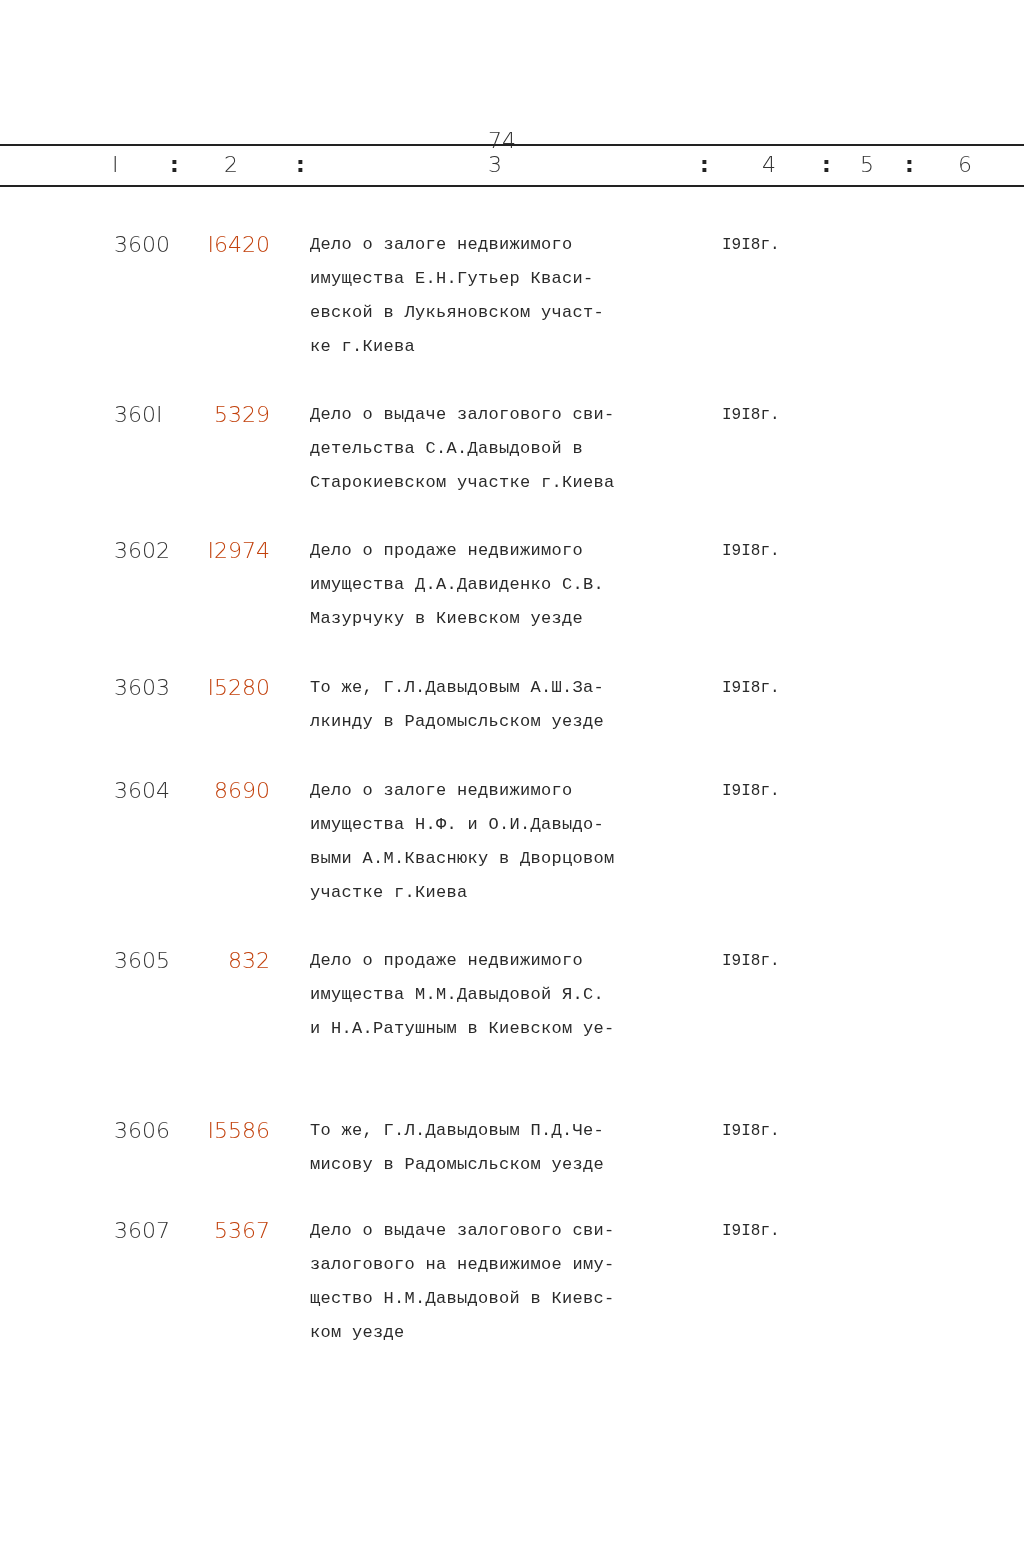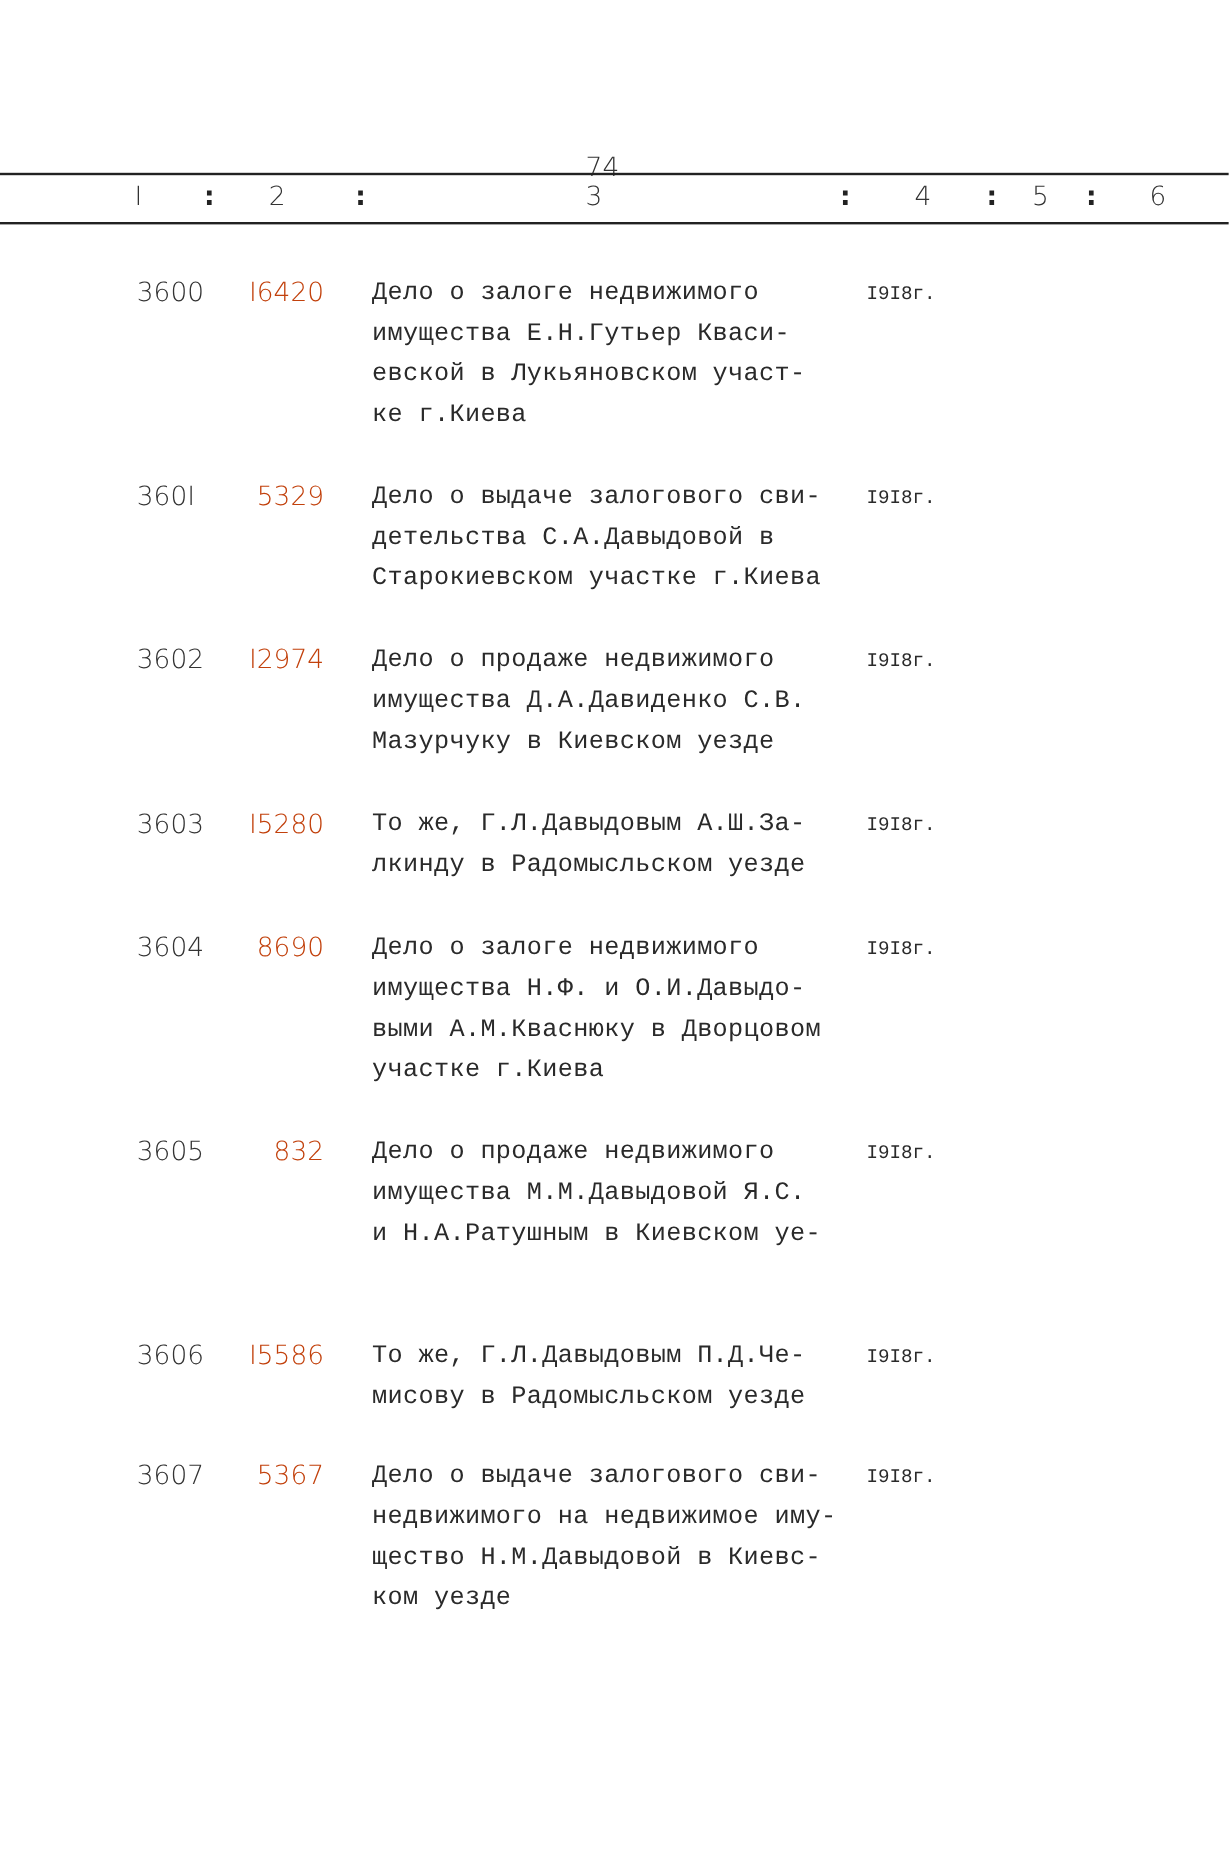--- a/index.html
+++ b/index.html
@@ -79,21 +79,21 @@
       font-size: 22px;
       font-weight: 300;
       color: #c2410c;
       line-height: 34px;
     }
     .entry .desc {
       position: absolute;
       left: 310px;
       width: 420px;
       font-family: "Liberation Mono", "DejaVu Sans Mono", monospace;
-      font-size: 21px;
+      font-size: 17px;
       line-height: 34px;
       color: #2a2a2a;
       letter-spacing: 0.3px;
     }
     .entry .desc .line {
       display: block;
       white-space: pre;
     }
     .entry .year {
       position: absolute;
@@ -195,19 +195,19 @@
         <span class="line">То же, Г.Л.Давыдовым П.Д.Че-</span>
         <span class="line">мисову в Радомысльском уезде</span>
       </div>
       <div class="year">I9I8г.</div>
     </div>
     <div class="entry" style="top: 1214px;">
       <div class="num">3607</div>
       <div class="fund">5367</div>
       <div class="desc">
         <span class="line">Дело о выдаче залогового сви-</span>
-        <span class="line">недвижимого на недвижимое иму-</span>
+        <span class="line">залогового на недвижимое иму-</span>
         <span class="line">щество Н.М.Давыдовой в Киевс-</span>
         <span class="line">ком уезде</span>
       </div>
       <div class="year">I9I8г.</div>
     </div>
   </div>
 
 </body></html>

